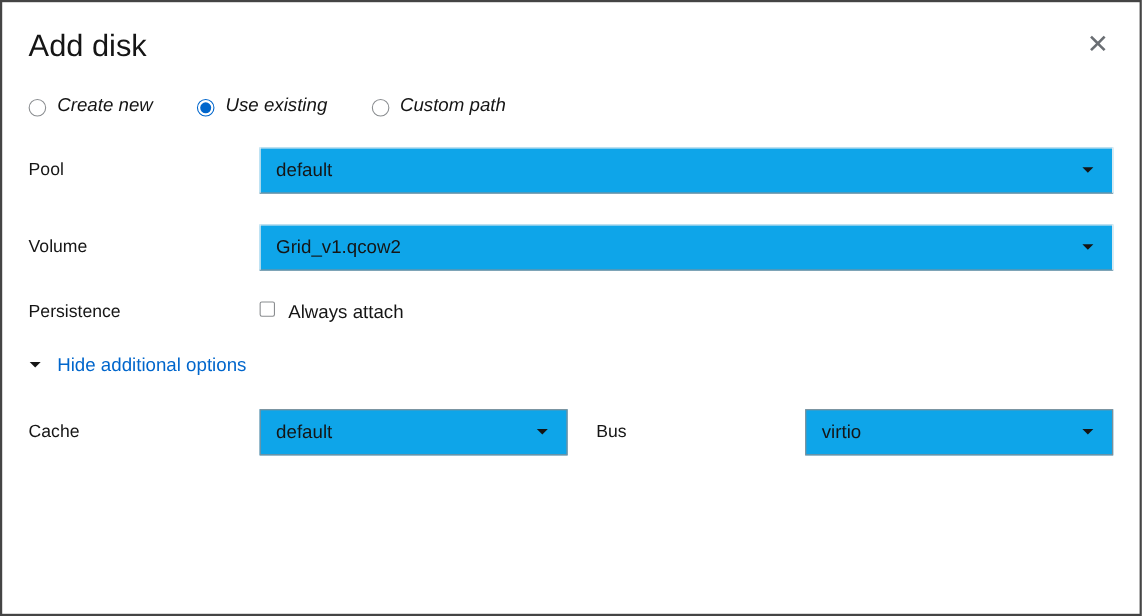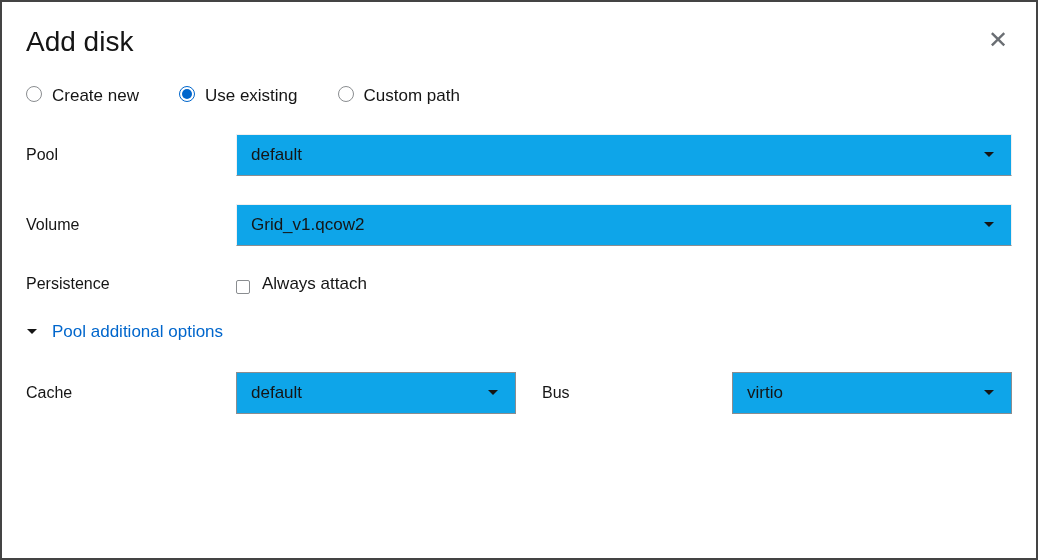--- a/index.html
+++ b/index.html
@@ -45,25 +45,26 @@
     color: #151515;
     font-weight: 400;
   }
   .radios {
     display: flex;
     gap: 40px;
     align-items: center;
   }
   .radio-item {
     display: flex;
-    align-items: flex-start;
+    align-items: flex-end;
     gap: 10px;
     font-size: 17px;
     color: #151515;
     cursor: pointer;
+    font-style: italic;
   }
   .radio-circle {
     width: 16px;
     height: 16px;
     border: 1px solid #8a8d90;
     border-radius: 50%;
     display: inline-flex;
     align-items: center;
     justify-content: center;
   }
@@ -98,21 +99,21 @@
   }
   .caret {
     position: absolute;
     right: 16px;
     top: 50%;
     transform: translateY(-50%);
   }
   .caret svg { display: block; }
   .checkbox-item {
     display: flex;
-    align-items: flex-end;
+    align-items: flex-start;
     gap: 12px;
     font-size: 17px;
     color: #151515;
     cursor: pointer;
   }
   .checkbox-box {
     width: 14px;
     height: 14px;
     border: 1px solid #8a8d90;
     border-radius: 2px;
@@ -223,21 +224,21 @@
       <span>Always attach</span>
     </label>
   </div>
 
   <div class="toggle-row">
     <span class="toggle-caret">
       <svg width="12" height="8" viewBox="0 0 12 8">
           <path d="M1 1 L6 6 L11 1 Z" fill="#151515"></path>
         </svg>
     </span>
-    <span class="toggle-text">Pool additional options</span>
+    <span class="toggle-text">Hide additional options</span>
   </div>
 
   <div class="two-col">
     <div class="col col-left">
       <div class="label">Cache</div>
       <div class="select small">
         <span>default</span>
         <span class="caret">
           <svg width="12" height="8" viewBox="0 0 12 8">
               <path d="M1 1 L6 6 L11 1 Z" fill="#151515"></path>

